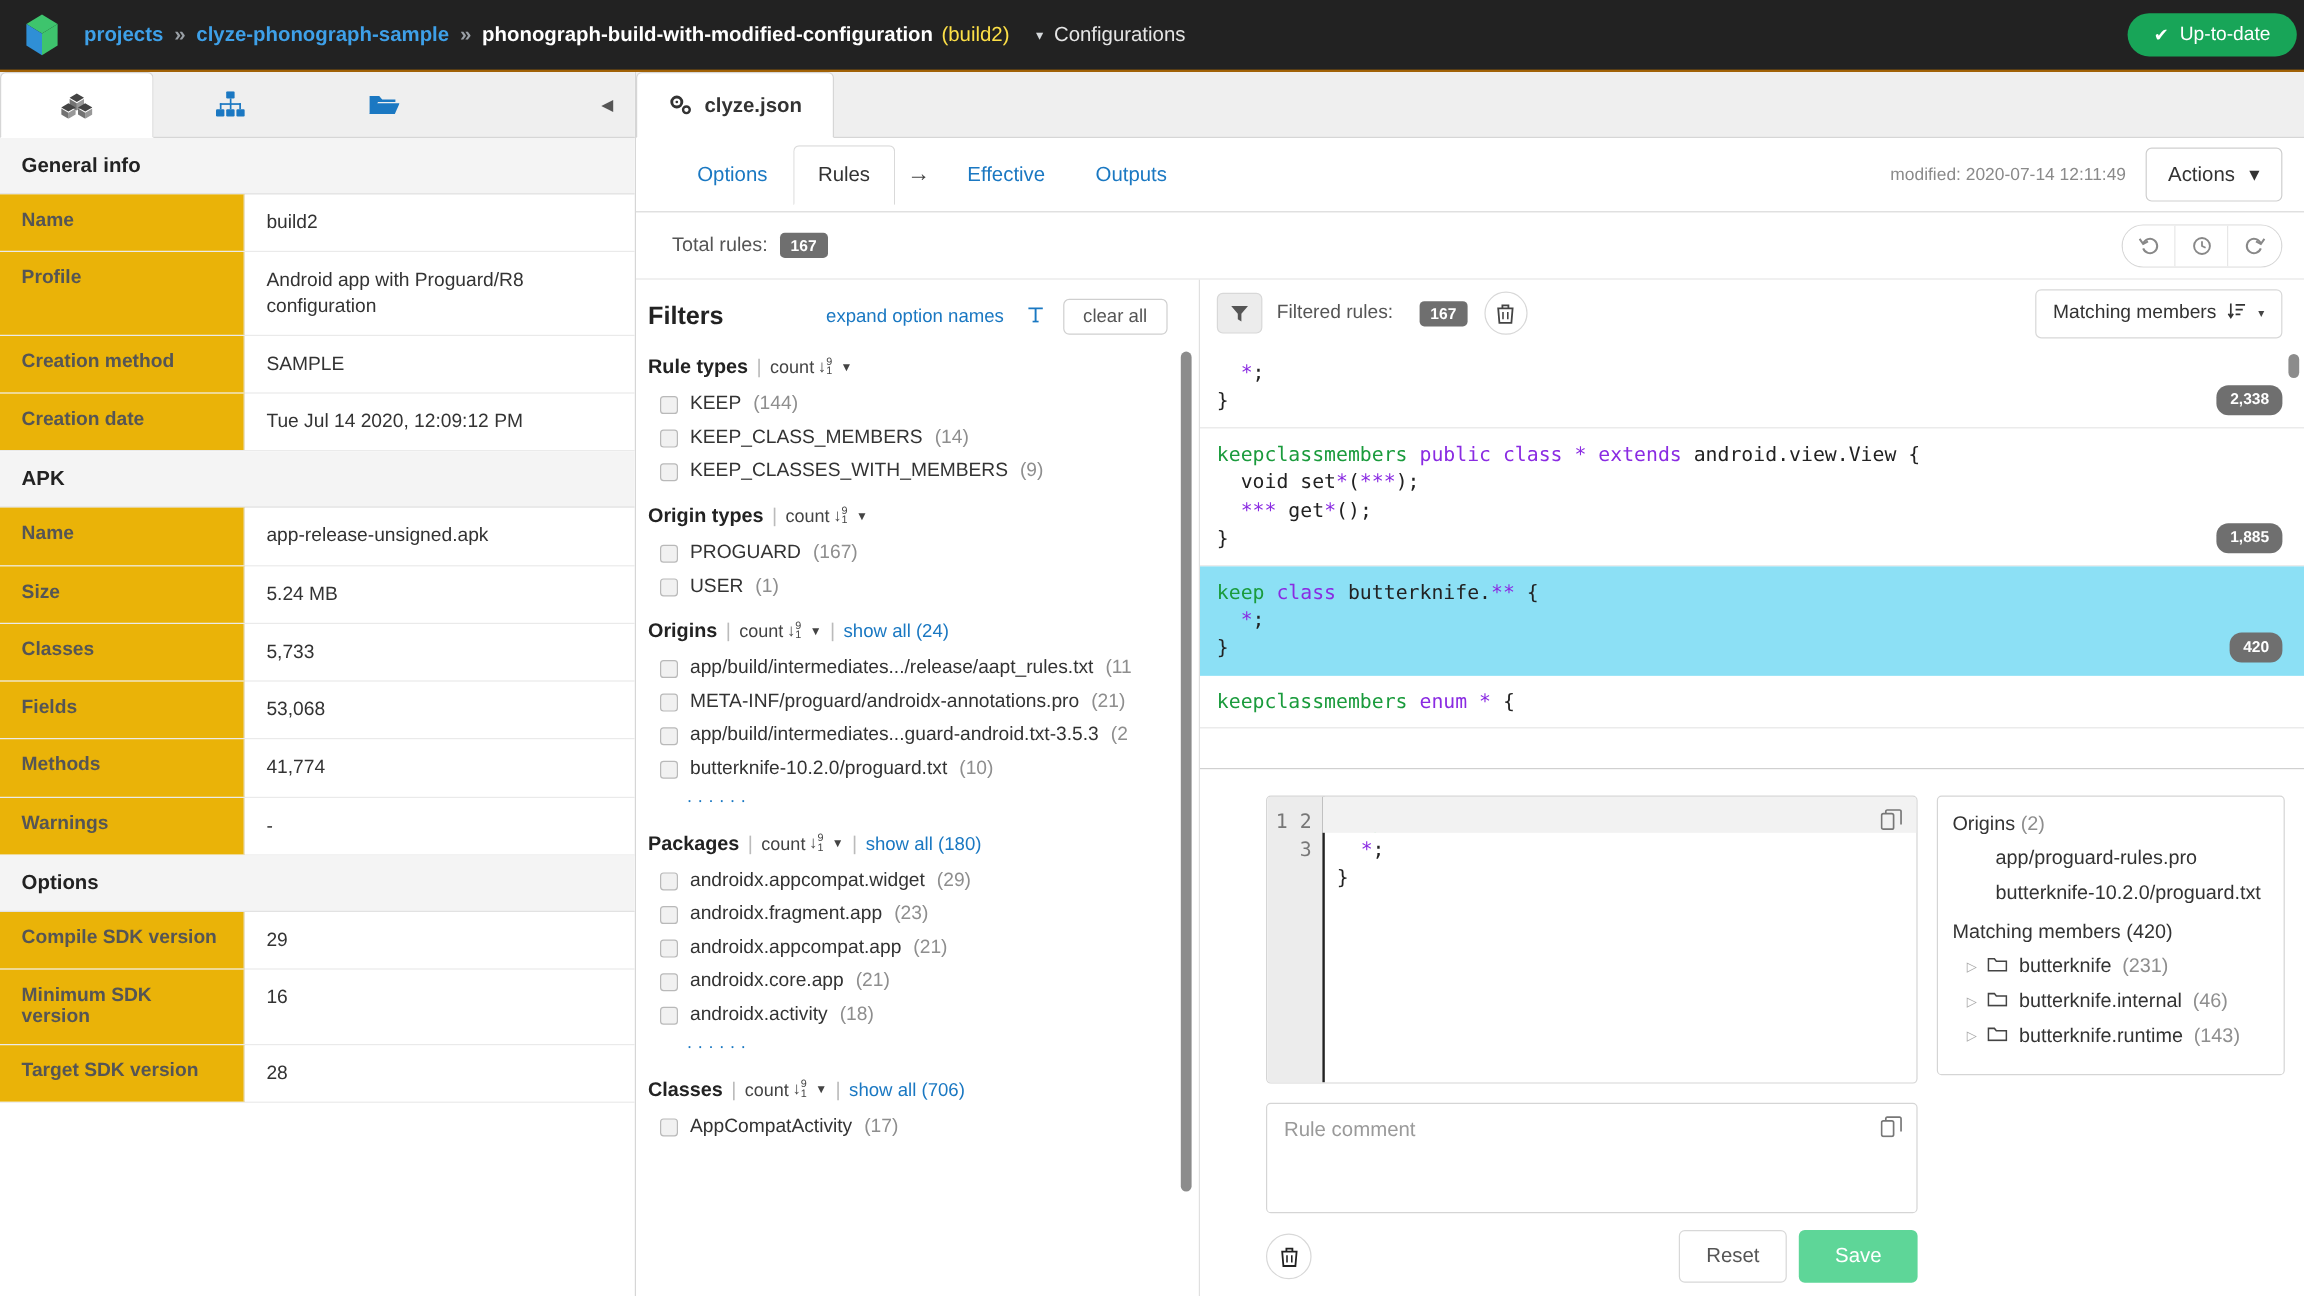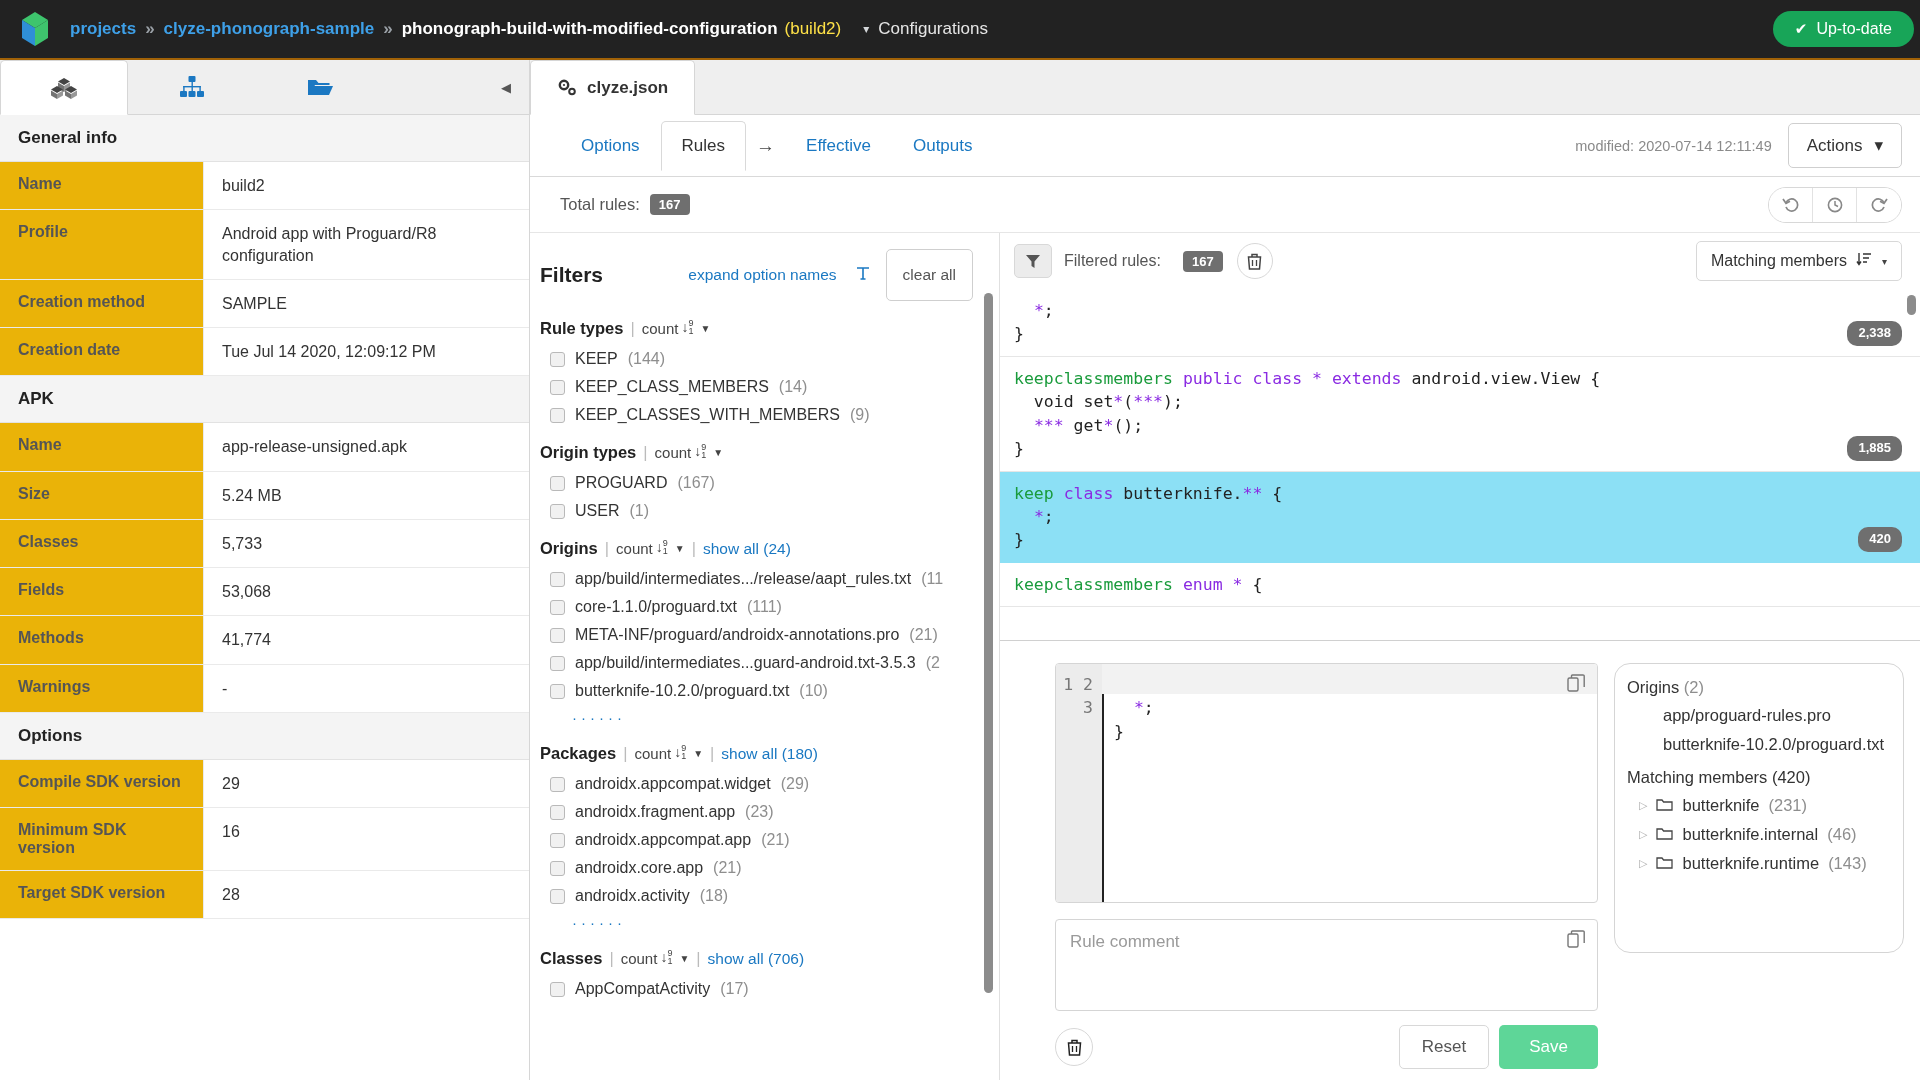--- a/index.html
+++ b/index.html
@@ -144,21 +144,21 @@
     width: 470px; flex: 0 0 470px;
     border-right: 1px solid #e0e0e0; padding: 16px 0 0 0;
     position: relative; overflow: hidden;
   }
   .filters-inner { padding: 0 26px 0 10px; }
   .filters-head { display: flex; align-items: center; padding: 0 0 0 0; margin-bottom: 18px; }
   .filters-title { font-size: 21px; font-weight: bold; color: #222; }
   .expand-link { color: #1a78c2; font-size: 15.5px; margin-left: auto; cursor: pointer; display:flex; align-items:center; gap:19px;}
   .clear-btn {
     border: 1px solid #cfcfcf; border-radius: 5px; background: #fff;
-    padding: 16px 16px; font-size: 15.5px; color: #555; cursor: pointer; margin-left: 16px;
+    padding: 5px 16px; font-size: 15.5px; color: #555; cursor: pointer; margin-left: 16px;
   }
   .fgroup { margin-bottom: 4px; }
   .fgroup-head {
     display: flex; align-items: baseline; gap: 7px;
     font-size: 16.5px; margin: 14px 0 7px 0;
   }
   .fgroup-name { font-weight: bold; color: #222; }
   .pipe { color: #bbb; }
   .sortsel { color: #444; font-size: 15px; display: flex; align-items: center; gap: 3px; cursor: pointer; }
   .sort-glyph { position: relative; display: inline-block; width: 14px; height: 15px; }
@@ -263,22 +263,22 @@
   .reset-btn {
     margin-left: auto; border: 1px solid #d8d8d8; border-radius: 5px; background: #fff;
     padding: 11px 22px; font-size: 17px; color: #555; cursor: pointer;
   }
   .save-btn {
     margin-left: 10px; border: none; border-radius: 5px; background: #5ed698;
     padding: 12px 30px; font-size: 17px; color: #fff; cursor: pointer;
   }
   .origins-card {
     width: 290px; flex: 0 0 290px;
-    border: 1px solid #d5d5d5; border-radius: 16px;
-    padding: 14px 12px; font-size: 16.5px; height: 290px; overflow: hidden;
+    border: 1px solid #d5d5d5; border-radius: 4px;
+    padding: 14px 12px; font-size: 16.5px; height: 233px; overflow: hidden;
   }
   .oc-title { color: #333; margin-bottom: 4px; }
   .oc-title .cnt2 { color: #8e8e8e; }
   .oc-item { padding: 5px 0 5px 36px; color: #333; white-space: nowrap; }
   .mm-title { color: #333; margin: 9px 0 4px 0; }
   .mm-item { display: flex; align-items: center; gap: 9px; padding: 5px 0 5px 12px; white-space: nowrap; }
   .tri { color: #aaa; font-size: 11px; }
   .folder { color: #444; }
   .mm-count { color: #8e8e8e; }
 </style>
@@ -560,25 +560,20 @@
                 <span class="pipe">|</span>
                 <span class="showall">show all (24)</span>
               </div>
               <div class="fitem">
                   <span class="cb"></span>
                   <span class="fitem-label">app/build/intermediates.../release/aapt_rules.txt</span>
                   <span class="fitem-count">(11</span>
                 </div>
               <div class="fitem">
                   <span class="cb"></span>
-                  <span class="fitem-label">core-1.1.0/proguard.txt</span>
-                  <span class="fitem-count">(111)</span>
-                </div>
-              <div class="fitem">
-                  <span class="cb"></span>
                   <span class="fitem-label">META-INF/proguard/androidx-annotations.pro</span>
                   <span class="fitem-count">(21)</span>
                 </div>
               <div class="fitem">
                   <span class="cb"></span>
                   <span class="fitem-label">app/build/intermediates...guard-android.txt-3.5.3</span>
                   <span class="fitem-count">(2</span>
                 </div>
               <div class="fitem">
                   <span class="cb"></span>

